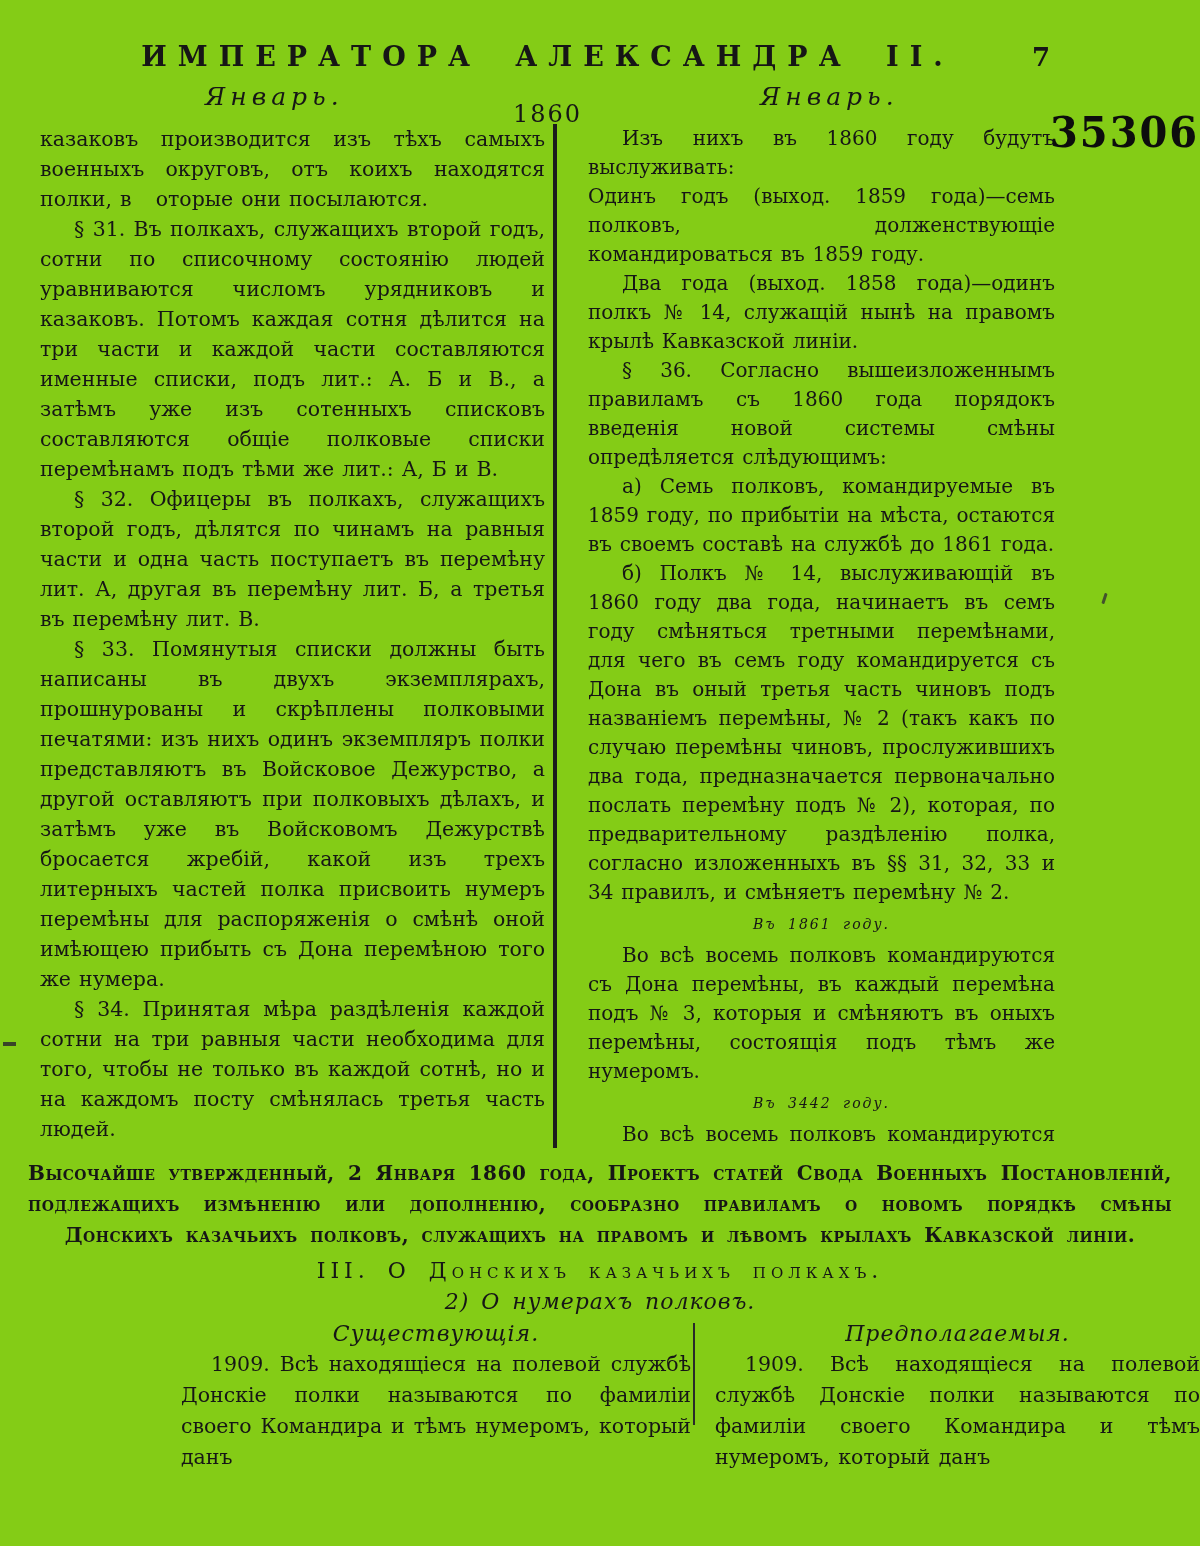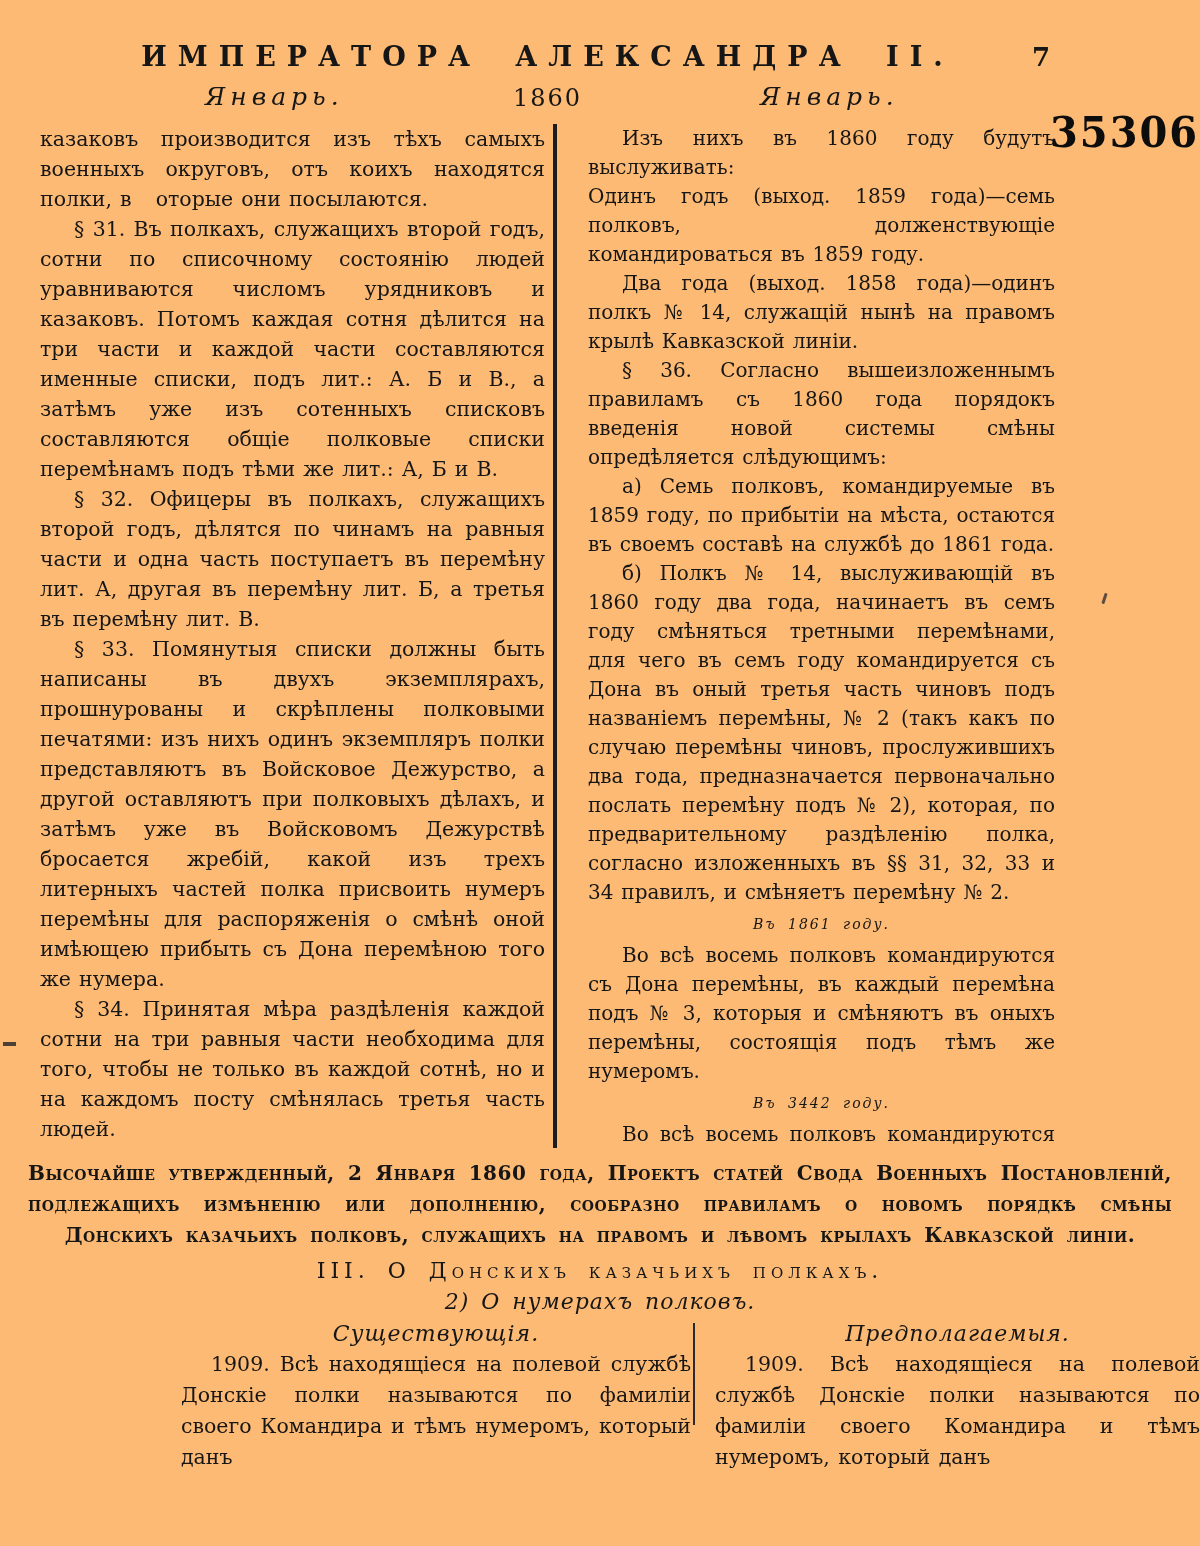--- a/index.html
+++ b/index.html
@@ -4,21 +4,21 @@
 <style>
   html, body { margin: 0; padding: 0; }
   body {
     width: 1200px; height: 1546px;
     background: #ffffff;
     color: #161616;
     font-family: "DejaVu Serif", "Liberation Serif", serif;
     overflow: hidden;
     position: relative;
   }
-  .page { position: relative; width: 1200px; height: 1546px; background: #fdba74; }
+  .page { position: relative; width: 1200px; height: 1546px; background: #84cc16; }
 
   p { margin: 0; }
 
   
   .header { padding-top: 40px; position: relative; }
   .running-title {
     width: 1015px; margin-left: 40px;
     text-align: center;
     font-size: 27px; font-weight: 700;
     letter-spacing: 11px; word-spacing: 14px;
@@ -29,21 +29,21 @@
     position: absolute; top: 42px; right: 150px;
     font-size: 26px; font-weight: 600;
   }
   .months-row { position: relative; height: 44px; margin-top: 4px; }
   .month {
     position: absolute; top: 4px;
     font-style: italic; font-size: 25px;
     letter-spacing: 5px; word-spacing: 4px;
   }
   .month-left { left: 205px; }
-  .year { position: absolute; top: 6px; left: 513px; font-size: 24px; letter-spacing: 2px; }
+  .year { position: absolute; top: 22px; left: 513px; font-size: 24px; letter-spacing: 2px; }
   .month-right { left: 760px; }
   .stamp {
     position: absolute; top: 108px; left: 1050px;
     font-size: 40px; font-weight: 800;
     letter-spacing: 2px;
     transform: scaleY(1.06);
     color: #0d0d0d;
     white-space: nowrap;
   }
 

